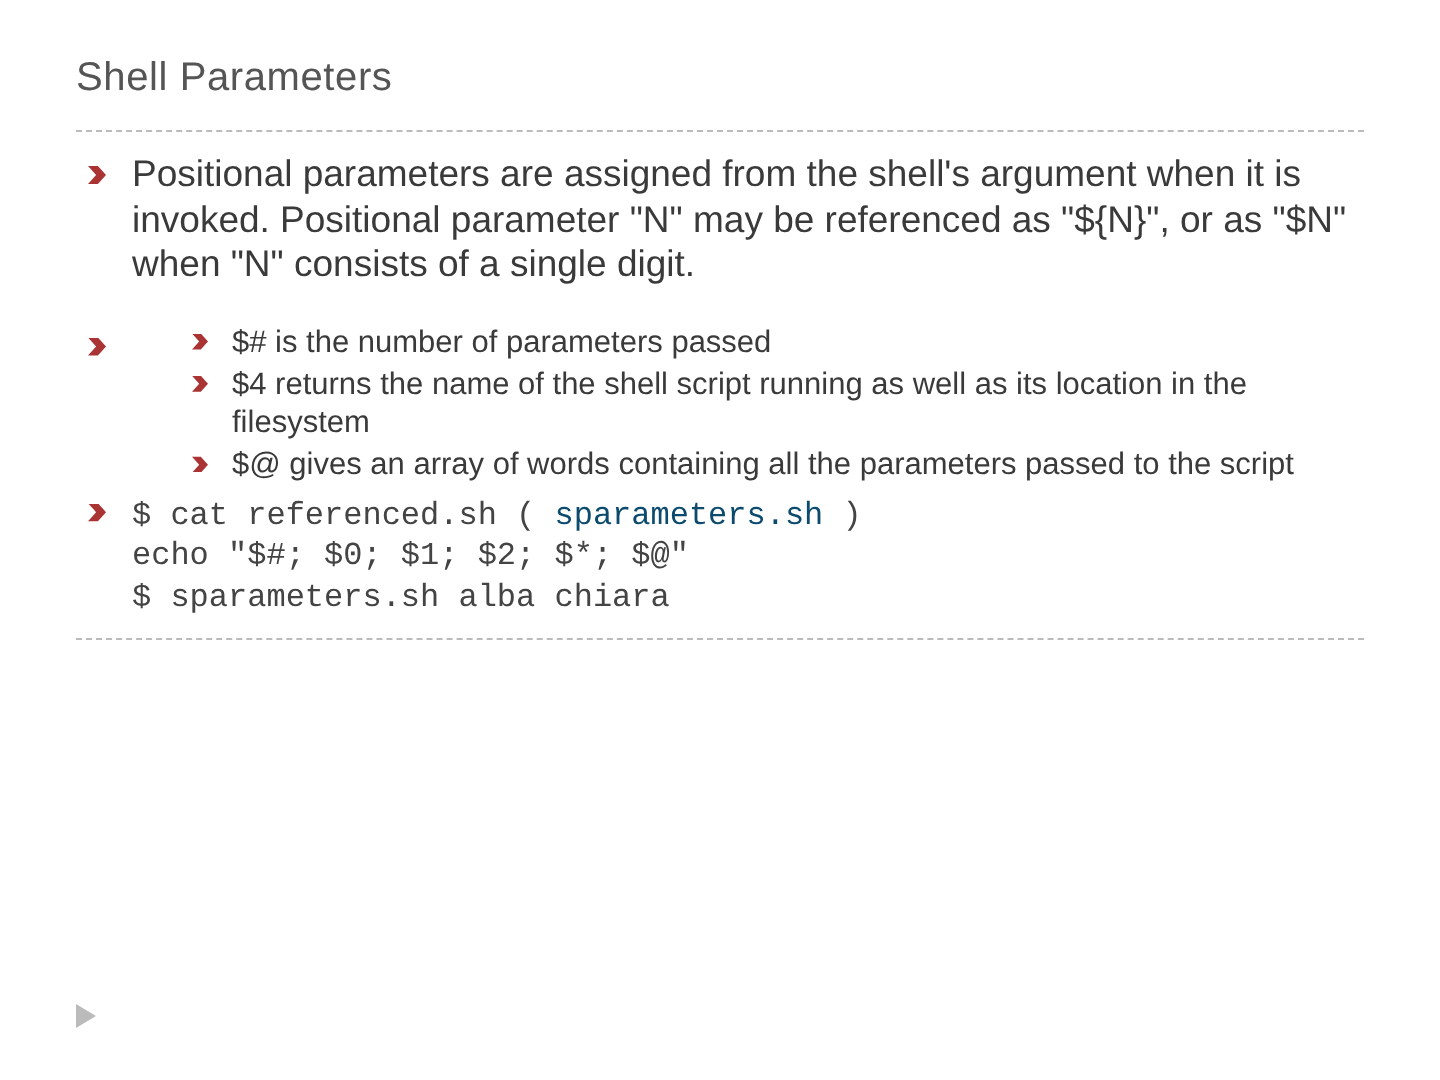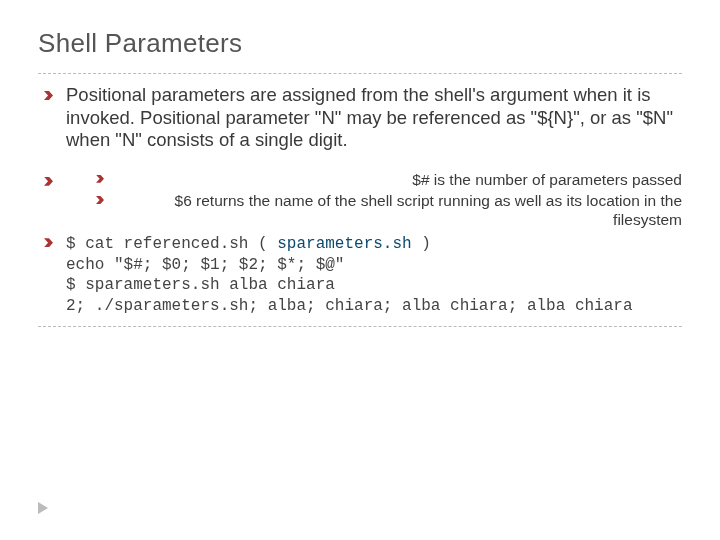--- a/index.html
+++ b/index.html
@@ -6,21 +6,21 @@
   body {
     width: 720px;
     height: 540px;
     background: #fff;
     font-family: Arial, Helvetica, sans-serif;
     color: #3a3a3a;
     padding: 28px 38px 0 38px;
     position: relative;
   }
   .title {
-    font-size: 26px;
+    font-size: 20px;
     font-weight: 400;
     color: #555;
     letter-spacing: 0.3px;
     margin-bottom: 14px;
   }
   .dashed {
     border: none;
     border-top: 1px dashed #bbb;
     margin: 0;
   }
@@ -45,21 +45,20 @@
     top: 7px;
     width: 9px;
     height: 9px;
     background: #a33;
     clip-path: polygon(0 0, 55% 0, 100% 50%, 55% 100%, 0 100%, 45% 50%);
   }
   ul.inner {
     list-style: none;
     padding-left: 30px;
     margin-top: 18px;
-    text-align: right;
   }
   ul.inner > li {
     position: relative;
     padding-left: 20px;
     font-size: 15.5px;
     line-height: 1.24;
     margin-bottom: 2px;
   }
   ul.inner > li::before {
     content: "";
@@ -94,26 +93,26 @@
 
 <h1 class="title">Shell Parameters</h1>
 <hr class="dashed">
 
 <div class="content">
   <ul class="outer">
     <li>Positional parameters are assigned from the shell's argument when it is invoked. Positional parameter "N" may be referenced as "${N}", or as "$N" when "N" consists of a single digit.</li>
     <li>
       <ul class="inner">
         <li>$# is the number of parameters passed</li>
-        <li>$6 returns the name of the shell script running as well as its location in the filesystem</li>
+        <li>$4 returns the name of the shell script running as well as its location in the filesystem</li>
+        <li>$@ gives an array of words containing all the parameters passed to the script</li>
       </ul>
     </li>
     <li>
       <span class="code-line"><span>$ cat referenced.sh ( </span><span class="red">sparameters.sh</span><span> )</span></span>
       <div class="code-line">echo "$#; $0; $1; $2; $*; $@"</div>
       <div class="code-line">$ sparameters.sh alba chiara</div>
-      <div class="code-line">2; ./sparameters.sh; alba; chiara; alba chiara; alba chiara</div>
     </li>
   </ul>
 </div>
 
 <hr class="dashed">
 <div class="arrow"></div>
 
 </body></html>

